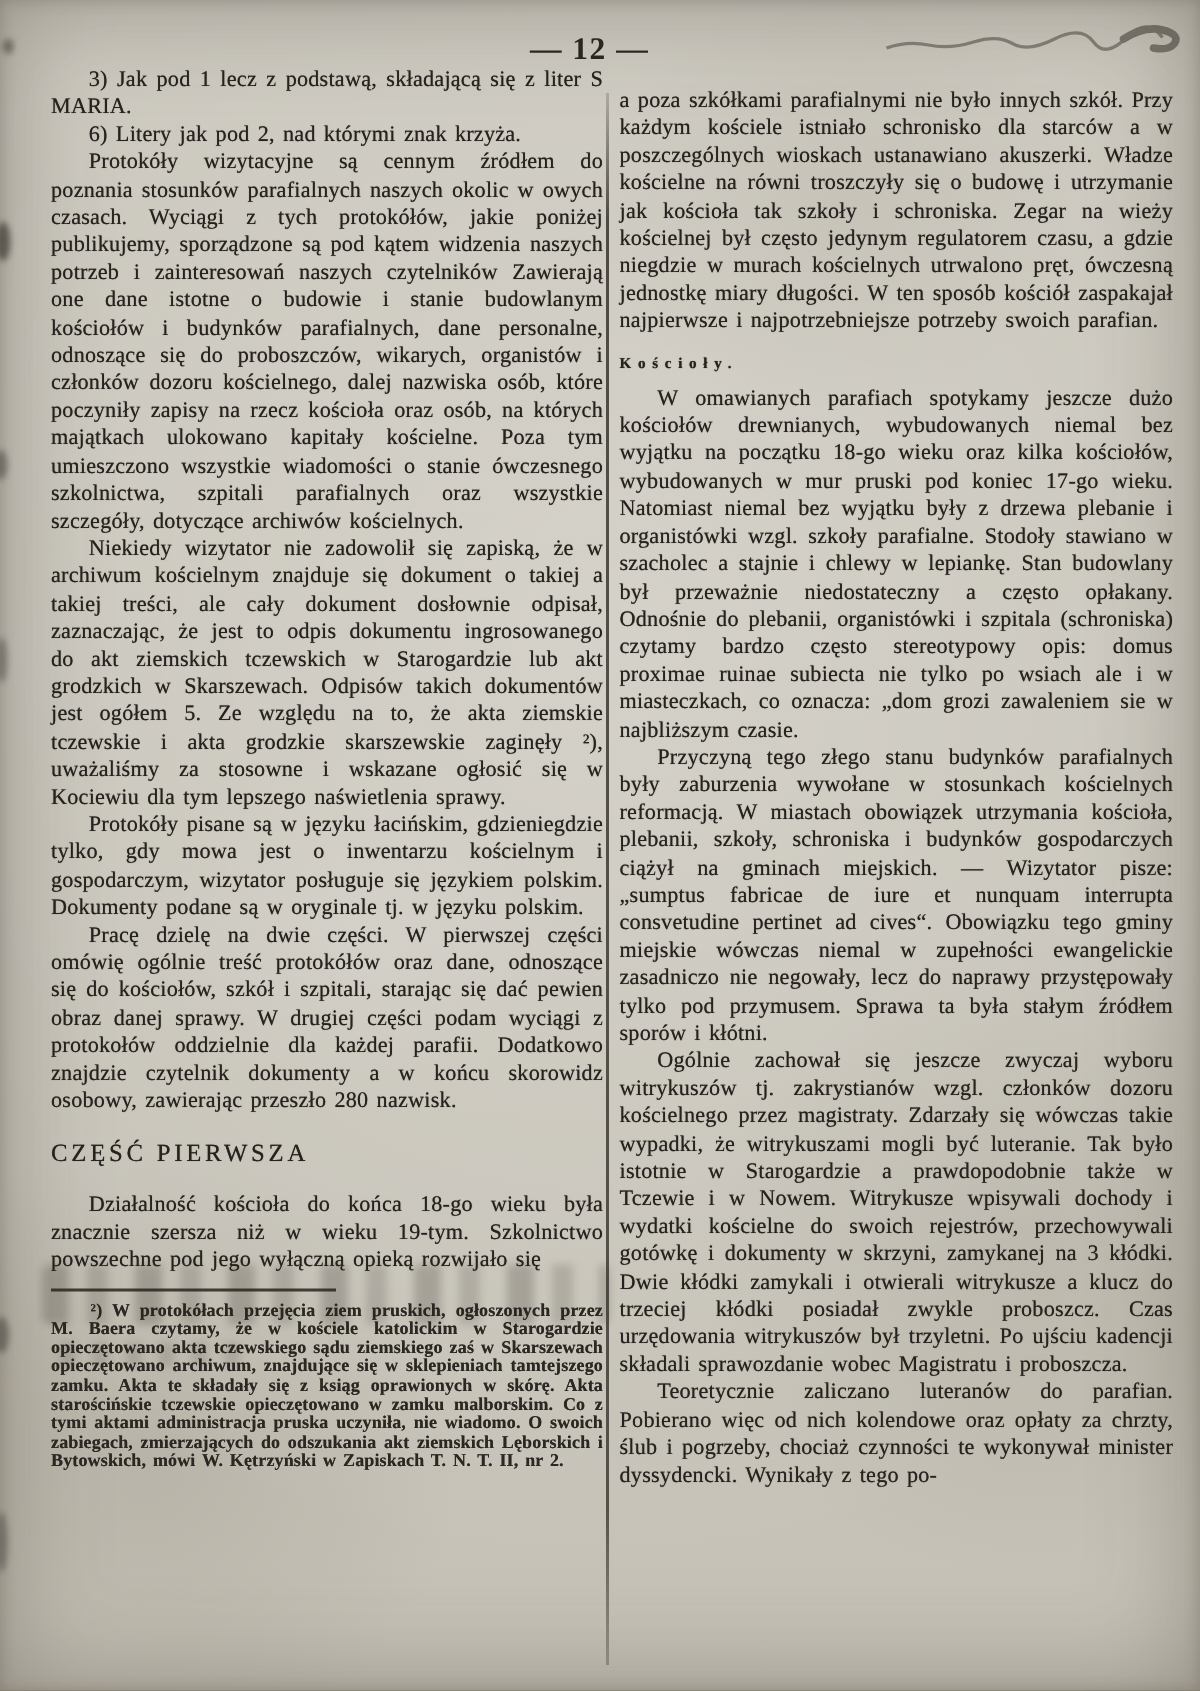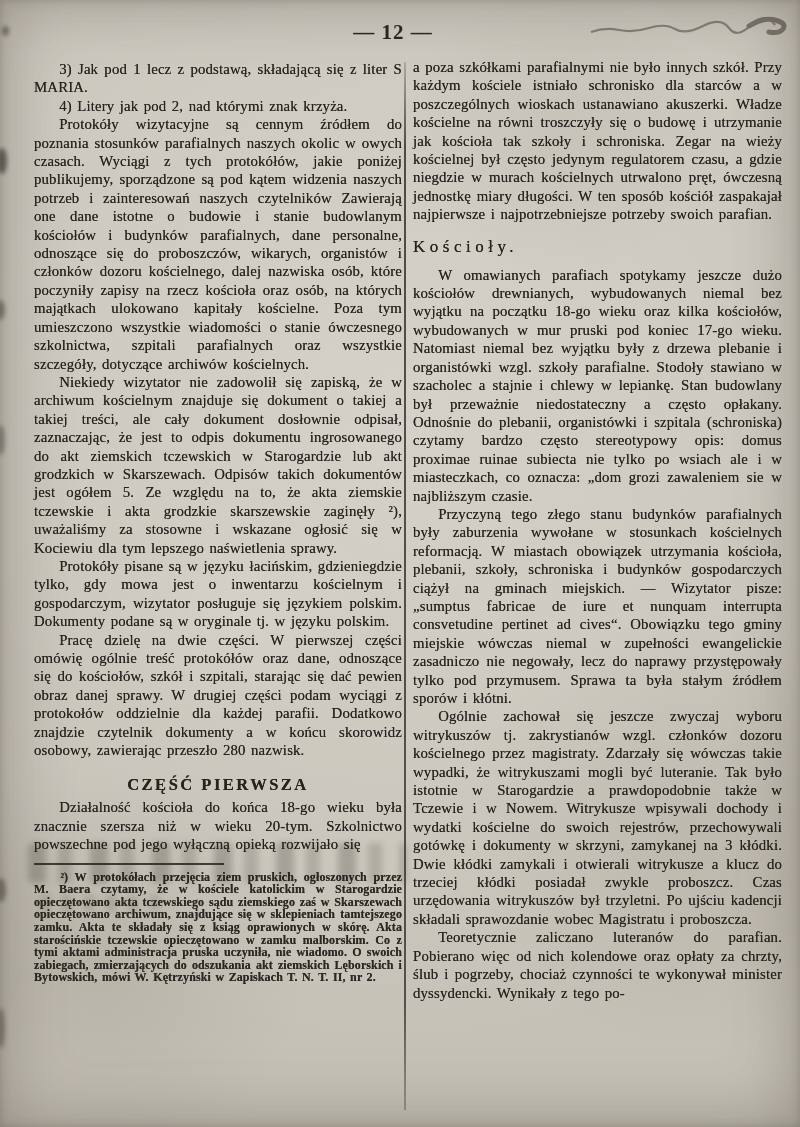--- a/index.html
+++ b/index.html
@@ -14,39 +14,39 @@
       radial-gradient(38% 26% at 12% 86%, rgba(115,106,90,.16), transparent 70%),
       radial-gradient(30% 18% at 70% 12%, rgba(125,115,95,.12), transparent 70%),
       radial-gradient(26% 16% at 30% 55%, rgba(255,255,255,.10), transparent 70%),
       linear-gradient(#cbc7bd,#c5c1b6);
     box-shadow: inset 0 0 70px rgba(62,56,45,.38), inset 0 0 10px rgba(62,56,45,.25);
   }
   .pagenum{
     position:absolute;top:20px;left:0;width:786px;text-align:center;
     font-size:21px;font-weight:bold;letter-spacing:1px;color:#2a2722;
   }
-  .col{position:absolute;top:60px;width:368px;}
+  .col{position:absolute;top:44px;width:368px;}
   .col-left{left:34px;}
   .col-right{left:413px;top:58px;width:369px;}
   .divider{
     position:absolute;left:404px;top:62px;width:1.5px;height:1048px;
     background:linear-gradient(rgba(45,42,37,.2), rgba(45,42,37,.8) 8%, rgba(45,42,37,.75) 90%, rgba(45,42,37,.3));
   }
   p{margin:0;}
   .body-p{
     font-size:14.8px;line-height:18.4px;text-align:justify;
     text-indent:1.7em;word-spacing:1.6px;letter-spacing:.15px;
     text-shadow:0 0 .5px rgba(32,28,23,.75);
   }
   .part-heading{
-    margin:16px 0 3px;text-align:center;font-size:16.5px;font-weight:bold;
+    margin:16px 0 15px;font-size:16.5px;font-weight:normal;
     letter-spacing:2.5px;text-shadow:0 0 .5px rgba(32,28,23,.8);
   }
   .sub-heading{
-    margin:13px 0 9px;font-size:17px;font-weight:normal;letter-spacing:4.5px;
+    margin:13px 0 9px;font-size:10px;font-weight:bold;letter-spacing:4.5px;
     text-shadow:0 0 .6px rgba(32,28,23,.85);
   }
   .footnote-rule{
     width:190px;height:0;border-top:2px solid rgba(40,36,30,.85);
     margin:9px 0 6px;
   }
   .footnote{
     font-size:12px;line-height:12.6px;font-weight:bold;text-align:justify;
     text-indent:2.2em;word-spacing:1.4px;letter-spacing:.1px;color:#2b2722;
     text-shadow:0 0 .4px rgba(32,28,23,.7);
@@ -79,27 +79,27 @@
 
   <svg class="scribble" viewBox="0 0 215 42">
     <path d="M10 26 q14 -5 28 -2 t30 -2 t26 1 t28 -3 t26 2 t22 -3 t24 0" fill="none" stroke="#4a453c" stroke-width="2.2"></path>
     <path d="M168 20 q14 -9 26 -6 q12 3 8 9 q-4 5 -14 3" fill="none" stroke="#39342c" stroke-width="5" stroke-linecap="round"></path>
   </svg>
 
   <div class="pagenum">— 12 —</div>
 
   <div class="col col-left">
     <p class="body-p">3) Jak pod 1 lecz z podstawą, składającą się z liter S MARIA.</p>
-    <p class="body-p">4) Litery jak pod 2, nad którymi znak krzyża.</p>
+    <p class="body-p">6) Litery jak pod 2, nad którymi znak krzyża.</p>
     <p class="body-p">Protokóły wizytacyjne są cennym  źródłem do poznania stosunków parafialnych naszych okolic w owych czasach. Wyciągi z tych protokółów, jakie poniżej publikujemy, sporządzone są pod kątem widzenia naszych potrzeb i zainteresowań naszych czytelników Zawierają one dane istotne o budowie i stanie budowlanym kościołów i budynków parafialnych, dane personalne, odnoszące się do proboszczów, wikarych, organistów i członków dozoru kościelnego, dalej nazwiska osób, które poczyniły zapisy na rzecz kościoła oraz osób, na których majątkach ulokowano kapitały kościelne. Poza tym umieszczono wszystkie wiadomości o stanie ówczesnego szkolnictwa, szpitali parafialnych oraz wszystkie szczegóły, dotyczące archiwów kościelnych.</p>
     <p class="body-p">Niekiedy wizytator nie zadowolił się zapiską, że w archiwum kościelnym znajduje się dokument o takiej a takiej treści, ale cały dokument dosłownie odpisał, zaznaczając, że jest to odpis dokumentu ingrosowanego do akt ziemskich tczewskich w Starogardzie lub akt grodzkich w Skarszewach. Odpisów takich dokumentów jest ogółem 5.  Ze względu na to, że akta ziemskie tczewskie i akta grodzkie skarszewskie zaginęły ²),  uważaliśmy za stosowne i wskazane ogłosić się w Kociewiu dla tym lepszego naświetlenia sprawy.</p>
     <p class="body-p">Protokóły pisane są w języku łacińskim, gdzieniegdzie tylko, gdy mowa jest o inwentarzu kościelnym i gospodarczym, wizytator posługuje się językiem polskim.  Dokumenty podane są w oryginale tj. w języku polskim.</p>
     <p class="body-p">Pracę dzielę na dwie części. W pierwszej części omówię ogólnie treść protokółów oraz dane, odnoszące się do kościołów, szkół i szpitali, starając się dać pewien obraz danej sprawy. W drugiej części podam wyciągi z protokołów oddzielnie dla każdej parafii. Dodatkowo znajdzie czytelnik dokumenty a w końcu skorowidz osobowy, zawierając przeszło 280 nazwisk.</p>
     <h2 class="part-heading">CZĘŚĆ PIERWSZA</h2>
-    <p class="body-p">Działalność kościoła do końca 18-go wieku była znacznie szersza niż w wieku 20-tym.  Szkolnictwo powszechne pod jego wyłączną opieką rozwijało się</p>
+    <p class="body-p">Działalność kościoła do końca 18-go wieku była znacznie szersza niż w wieku 19-tym.  Szkolnictwo powszechne pod jego wyłączną opieką rozwijało się</p>
     <div class="footnote-rule"></div>
     <p class="footnote">²) W protokółach przejęcia ziem pruskich, ogłoszonych przez M. Baera czytamy, że w kościele katolickim w Starogardzie opieczętowano akta tczewskiego sądu ziemskiego zaś w Skarszewach opieczętowano archiwum, znajdujące się w sklepieniach tamtejszego zamku. Akta te składały się z ksiąg oprawionych w skórę.  Akta starościńskie tczewskie opieczętowano w zamku malborskim.  Co z tymi aktami administracja pruska uczyniła, nie wiadomo. O swoich zabiegach, zmierzających do odszukania akt ziemskich Lęborskich i Bytowskich, mówi W. Kętrzyński w Zapiskach T. N. T. II, nr 2.</p>
   </div>
 
   <div class="divider"></div>
 
   <div class="col col-right">
     <p class="body-p" style="text-indent:0;">a poza szkółkami parafialnymi nie było innych szkół. Przy każdym kościele istniało schronisko dla starców a w poszczególnych wioskach ustanawiano akuszerki. Władze kościelne na równi troszczyły się o budowę i  utrzymanie jak kościoła tak szkoły i schroniska.  Zegar na wieży  kościelnej był często jedynym regulatorem czasu, a gdzie niegdzie w murach kościelnych utrwalono pręt, ówczesną jednostkę miary długości. W ten sposób kościół zaspakajał najpierwsze i najpotrzebniejsze potrzeby swoich parafian.</p>
     <h3 class="sub-heading">Kościoły.</h3>
     <p class="body-p">W omawianych parafiach spotykamy jeszcze dużo kościołów drewnianych, wybudowanych niemal bez wyjątku na początku 18-go wieku oraz kilka kościołów, wybudowanych w mur pruski pod koniec 17-go wieku. Natomiast niemal bez wyjątku były z drzewa plebanie i organistówki wzgl. szkoły parafialne. Stodoły stawiano w szacholec a stajnie i chlewy w lepiankę.  Stan budowlany był przeważnie niedostateczny a często opłakany. Odnośnie do plebanii, organistówki i szpitala (schroniska) czytamy bardzo często stereotypowy opis: domus proximae ruinae subiecta nie tylko po wsiach ale i w miasteczkach, co oznacza: „dom grozi zawaleniem sie w najbliższym czasie.</p>

